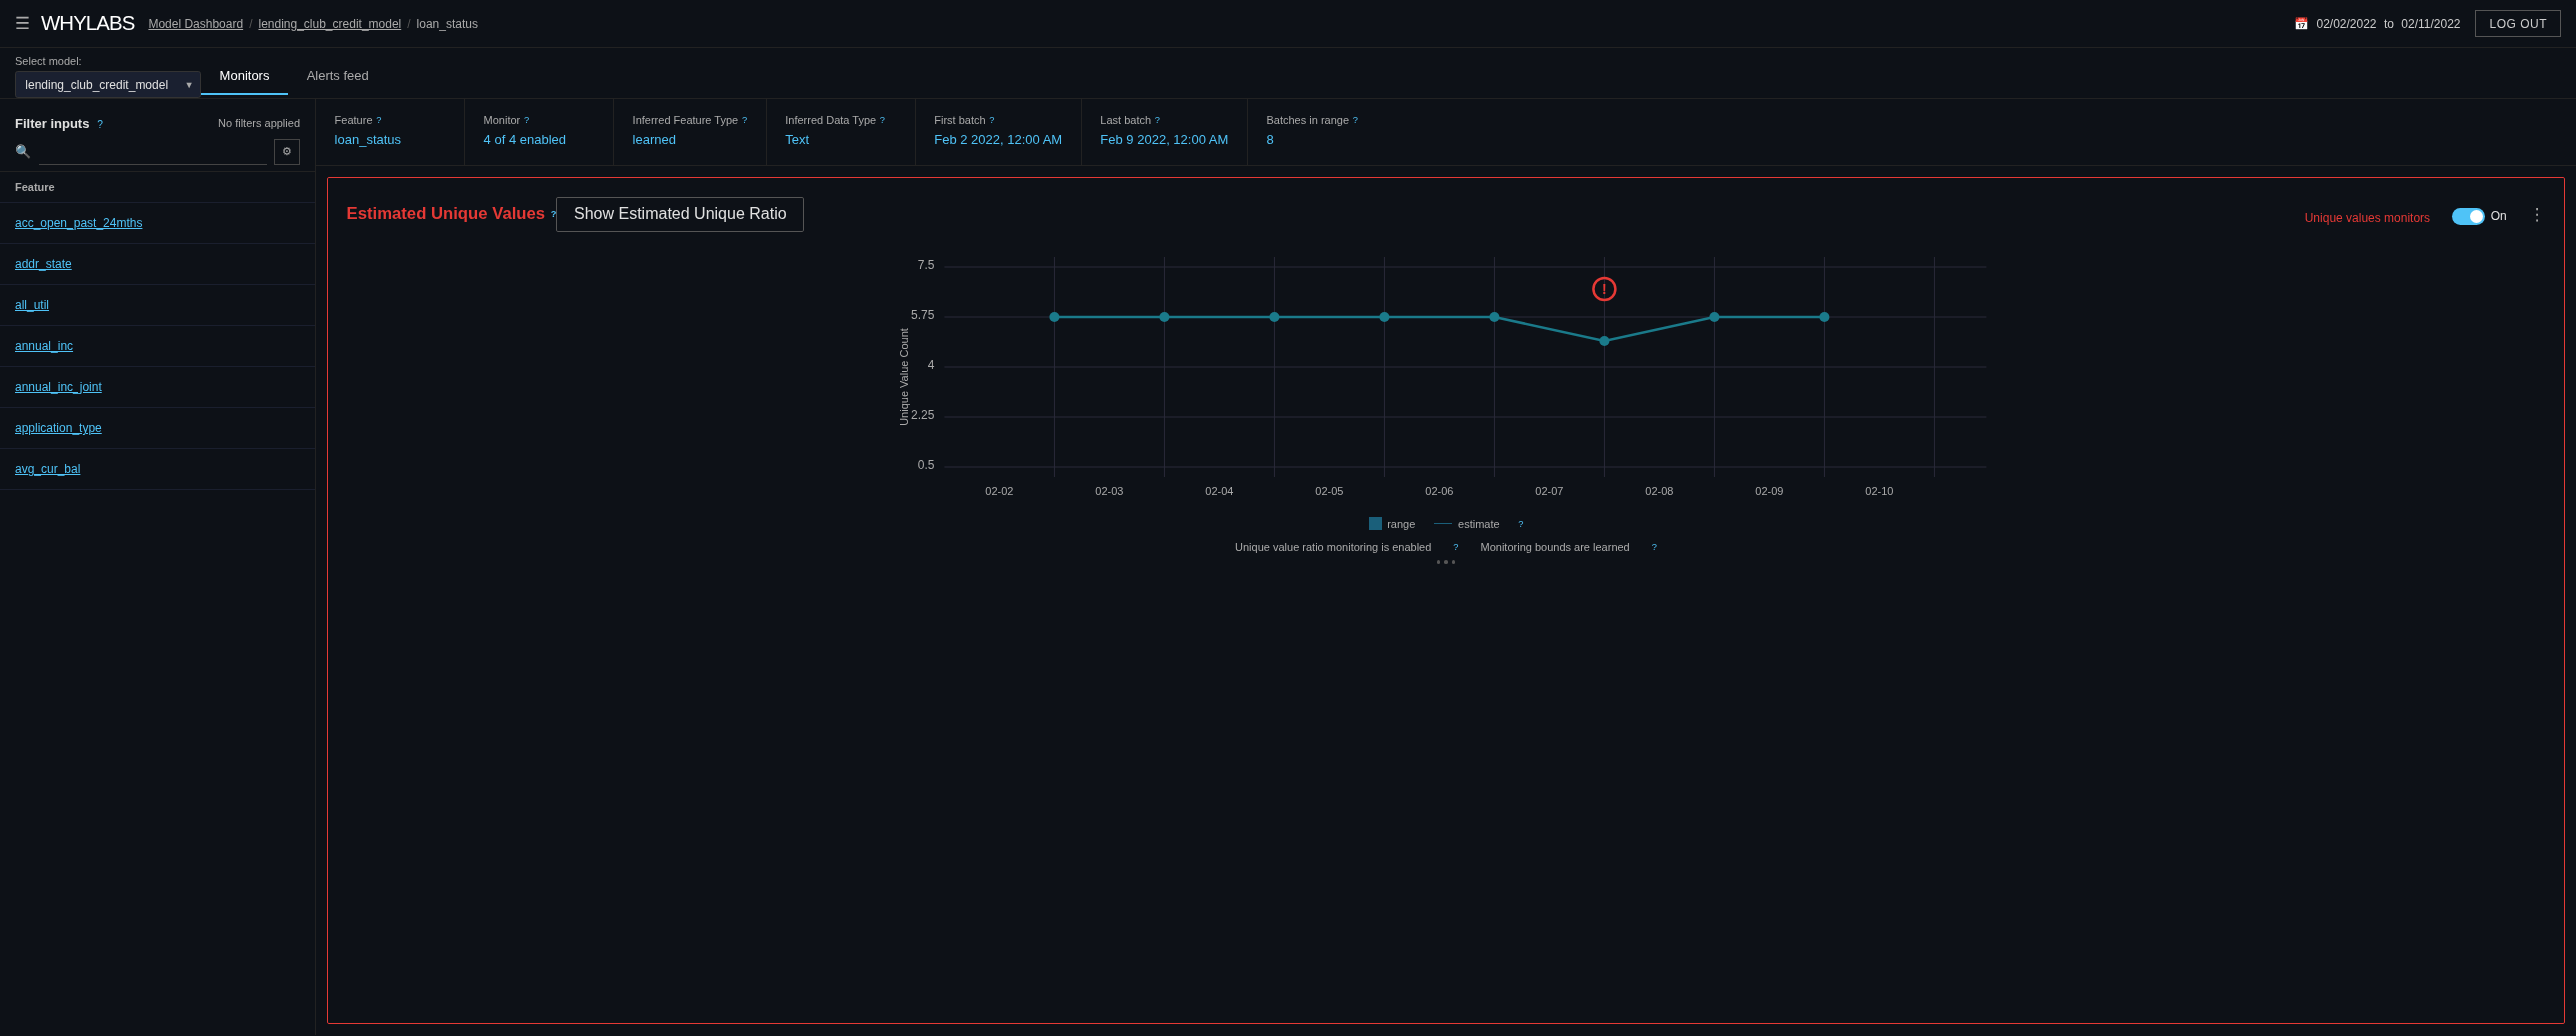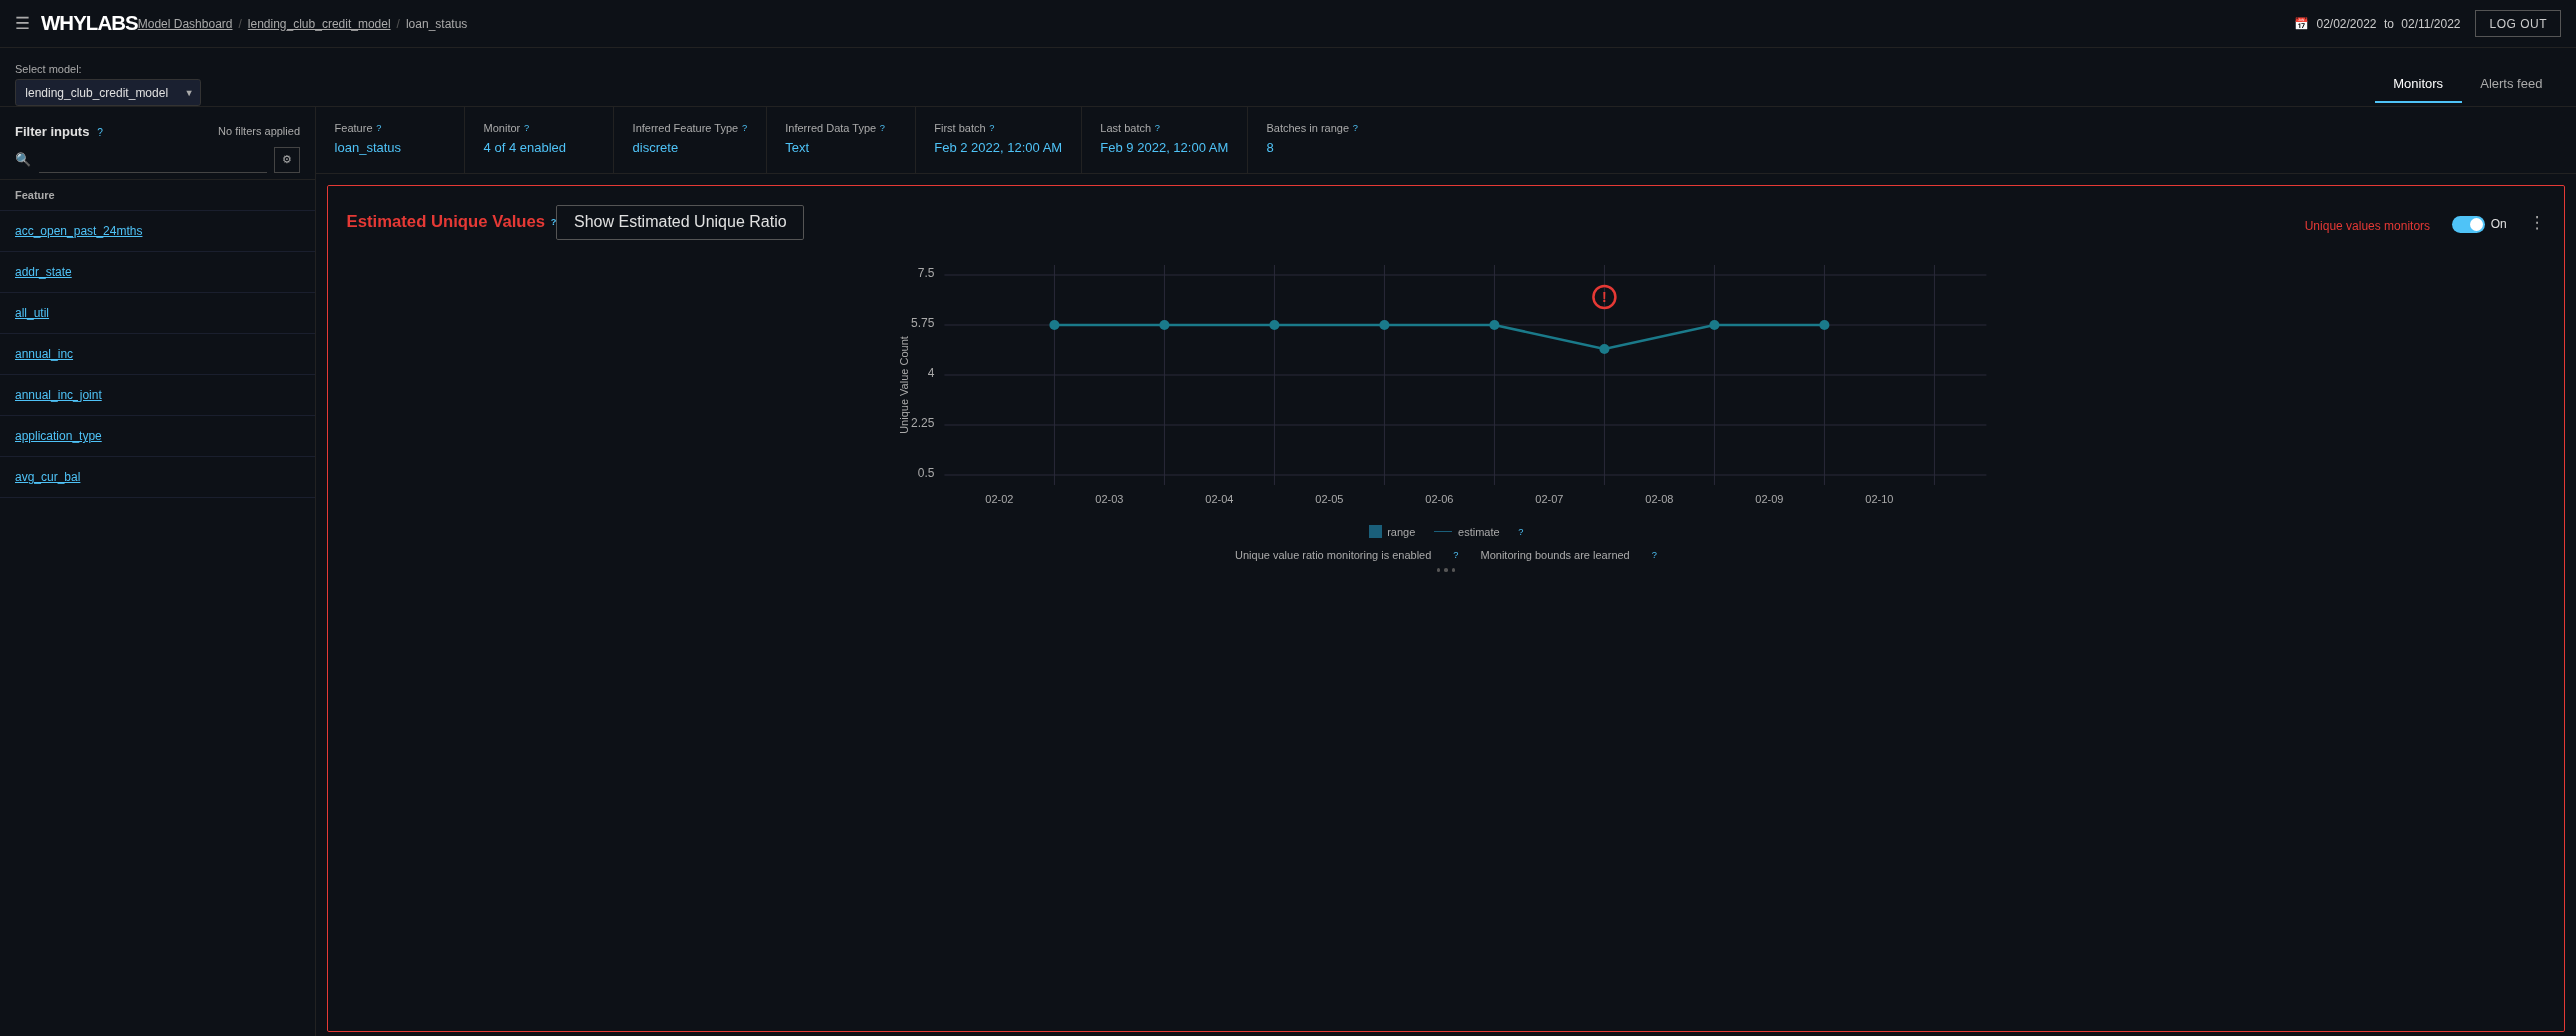--- a/index.html
+++ b/index.html
@@ -8,21 +8,21 @@
     
     .top-nav {
       background: #0d1117;
       display: flex;
       align-items: center;
       padding: 0 15px;
       height: 48px;
       border-bottom: 0.9px solid #222;
     }
     .hamburger { color: #aaa; font-size: 16.7px; margin-right: 11px; cursor: pointer; }
-    .logo { color: white; font-weight: 700; font-size: 20.4px; letter-spacing: -0.9px; margin-right: 0; }
+    .logo { color: white; font-weight: 400; font-size: 20.4px; letter-spacing: -0.9px; margin-right: 14px; }
     .breadcrumb { display: flex; align-items: center; gap: 6px; font-size: 12px; color: #aaa; }
     .breadcrumb a { color: #aaa; text-decoration: underline; cursor: pointer; }
     .breadcrumb .sep { color: #555; }
     .breadcrumb .current { color: #aaa; }
     .nav-right { margin-left: auto; display: flex; align-items: center; gap: 15px; }
     .date-range { display: flex; align-items: center; gap: 7.4px; color: #ccc; font-size: 12px; }
     .calendar-icon { color: #aaa; }
     .logout-btn {
       background: transparent;
       border: 0.9px solid #555;
@@ -32,23 +32,22 @@
       cursor: pointer;
       letter-spacing: 0.5px;
     }
 
     
     .model-bar {
       background: #0d1117;
       padding: 7.4px 15px 0;
       display: flex;
       align-items: center;
-      justify-content: space-between;
+      justify-content: flex-start;
       border-bottom: 0.9px solid #222;
-      margin-top: 8px;
     }
     .model-bar-left { display: flex; align-items: center; gap: 9.3px; }
     .select-label { color: #aaa; font-size: 11px; margin-bottom: 3.7px; }
     .model-select-wrap { display: flex; flex-direction: column; }
     .model-select {
       background: #1a2030;
       border: 0.9px solid #333;
       color: #e0e0e0;
       padding: 5.6px 28px 5.6px 9.3px;
       font-size: 12px;
@@ -356,21 +355,21 @@
           <span>Monitor</span>
           <span class="info-q">?</span>
         </div>
         <div class="info-cell-value">4 of 4 enabled</div>
       </div>
       <div class="info-cell">
         <div class="info-cell-label">
           <span>Inferred Feature Type</span>
           <span class="info-q">?</span>
         </div>
-        <div class="info-cell-value">discrete</div>
+        <div class="info-cell-value">learned</div>
       </div>
       <div class="info-cell">
         <div class="info-cell-label">
           <span>Inferred Data Type</span>
           <span class="info-q">?</span>
         </div>
         <div class="info-cell-value">Text</div>
       </div>
       <div class="info-cell">
         <div class="info-cell-label">

